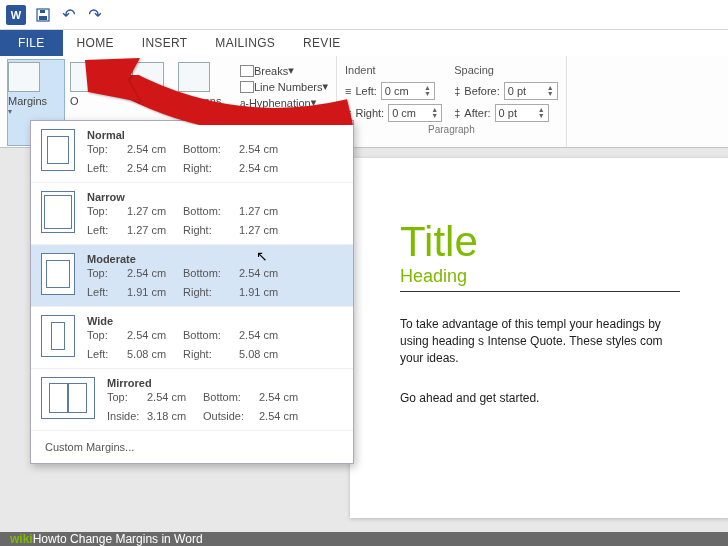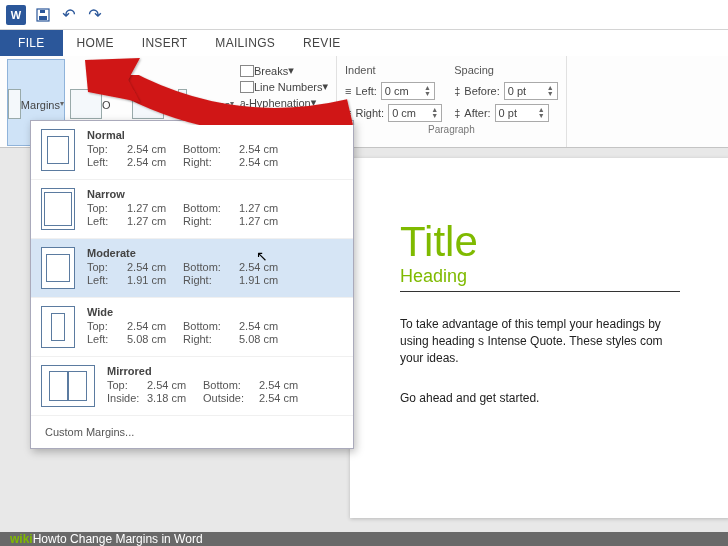--- a/index.html
+++ b/index.html
@@ -11,21 +11,21 @@
 
 .tabbar { height: 26px; background: #fff; display: flex; align-items: stretch; font-size: 12px; }
 .tab { padding: 0 14px; display: flex; align-items: center; color: #444; cursor: pointer; letter-spacing: 0.3px; }
 .tab.file { background: #2b579a; color: #fff; padding: 0 18px; }
 .tab.active { color: #2b579a; border-bottom: 2px solid #2b579a; }
 
 .ribbon { height: 92px; background: #fdfdfd; border-bottom: 1px solid #c4c4c4; display: flex; position: relative; }
 .group { border-right: 1px solid #e1e1e1; padding: 4px 8px 2px 8px; display: flex; flex-direction: column; }
 .group-controls { flex: 1; display: flex; gap: 6px; }
 .group-label { font-size: 10px; color: #777; text-align: center; padding-top: 2px; }
-.big-btn { display: flex; align-items: center; justify-content: flex-start; width: 56px; cursor: pointer; padding-top: 2px; }
+.big-btn { display: flex; flex-direction: column; align-items: flex-start; justify-content: flex-start; width: 56px; cursor: pointer; padding-top: 2px; }
 .big-btn .icn { width: 32px; height: 30px; border: 1px solid #9aa; background: #f4f8fb; position: relative; }
 .big-btn .lbl { font-size: 11px; color: #444; margin-top: 3px; line-height: 1.1; text-align: center; }
 .big-btn .caret { font-size: 8px; color: #666; }
 .big-btn.sel { background: #cfe3f7; outline: 1px solid #8fb3da; }
 
 .mini-list { display: flex; flex-direction: column; gap: 3px; font-size: 11px; color: #444; padding-top: 4px; }
 .mini-list .row { display: flex; align-items: flex-end; gap: 0; cursor: pointer; }
 .mini-list .icn-s { width: 14px; height: 12px; border: 1px solid #888; background: #fff; }
 
 .indent-spacing { display: flex; gap: 12px; padding-top: 4px; }
@@ -48,21 +48,21 @@
 .mopt .thumb::before { content: ""; position: absolute; border: 1px solid #5b7ba0; }
 .mopt.normal .thumb::before { top: 6px; left: 5px; right: 5px; bottom: 6px; }
 .mopt.narrow .thumb::before { top: 3px; left: 2px; right: 2px; bottom: 3px; }
 .mopt.moderate .thumb::before { top: 6px; left: 4px; right: 4px; bottom: 6px; }
 .mopt.wide .thumb::before { top: 6px; left: 9px; right: 9px; bottom: 6px; }
 .mopt.mirrored .thumb { width: 54px; }
 .mopt.mirrored .thumb::before { top: 5px; left: 7px; width: 17px; bottom: 5px; }
 .mopt.mirrored .thumb::after { content: ""; position: absolute; border: 1px solid #5b7ba0; top: 5px; right: 7px; width: 17px; bottom: 5px; }
 .mopt .info { font-size: 11px; color: #555; flex: 1; }
 .mopt .name { font-weight: 600; color: #444; margin-bottom: 2px; }
-.mopt .grid { display: grid; grid-template-columns: 40px 56px 56px 56px; row-gap: 1px; }
+.mopt .grid { display: grid; grid-template-columns: 40px 56px 56px 56px; row-gap: 7px; }
 .custom-m { padding: 10px 14px; font-size: 11px; color: #555; cursor: pointer; }
 
 .cursor-ptr { position: absolute; top: 248px; left: 256px; font-size: 14px; color: #000; z-index: 60; pointer-events: none; }
 
 .red-arrow { position: absolute; top: 40px; left: 70px; z-index: 70; pointer-events: none; }
 
 .footer { position: absolute; bottom: 0; left: 0; right: 0; height: 14px; background: rgba(0,0,0,.55); color: #fff; font-size: 12px; display: flex; align-items: center; padding: 0 10px; }
 .footer .brand { color: #7fba00; font-weight: bold; }
 </style>
 </head>

